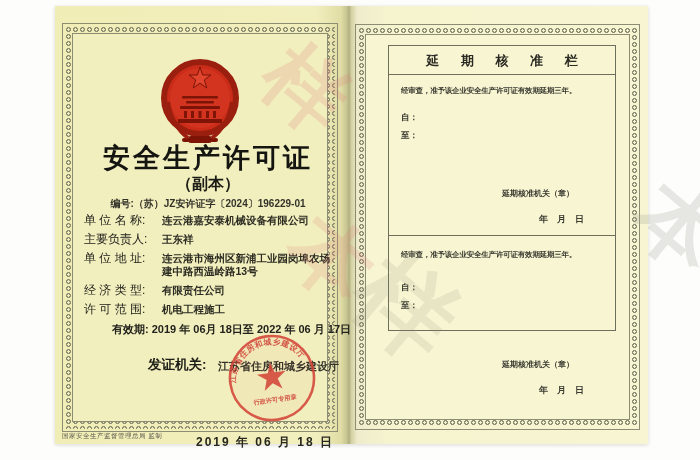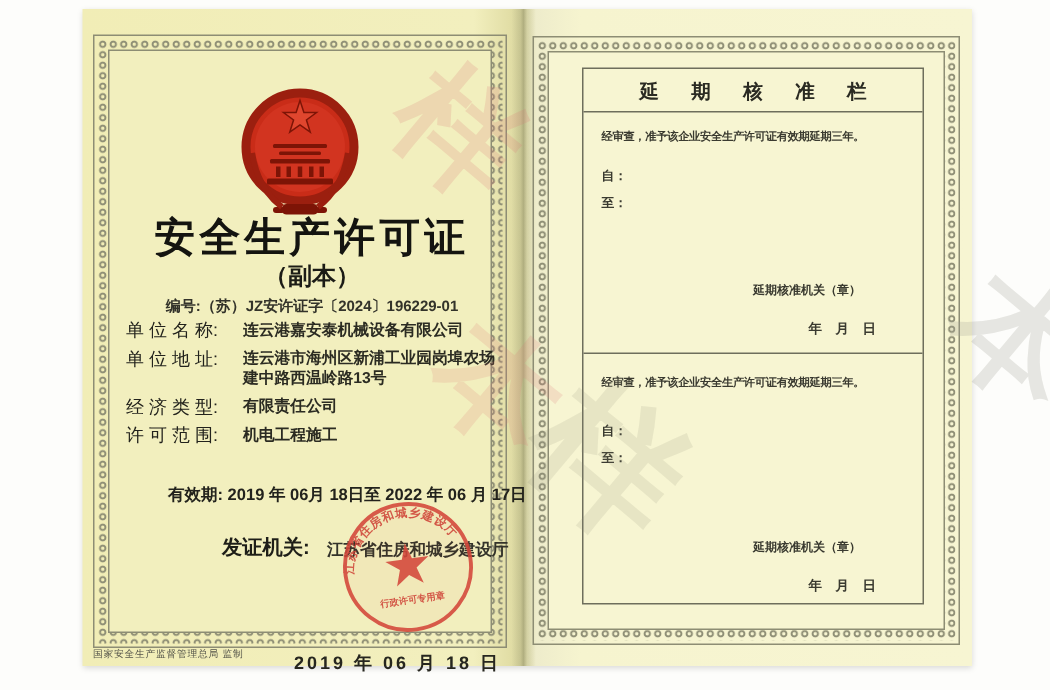--- a/index.html
+++ b/index.html
@@ -42,21 +42,21 @@
   .flabel{flex:0 0 78px;font-size:12px;font-weight:normal;color:#22221c;white-space:nowrap;}
   .fvalue{flex:1;font-size:10.5px;font-weight:bold;color:#2b2b22;line-height:13px;}
   .validity{left:29px;top:316px;width:270px;font-size:11px;font-weight:bold;color:#22221c;margin-left:28px;}
   .issuer-label{left:93px;top:350px;font-size:13.5px;font-weight:bold;color:#1e1e18;}
   .issuer-value{left:163px;top:353px;width:170px;font-size:11px;font-weight:bold;color:#33332a;}
   .issue-date{left:110px;top:380px;width:200px;text-align:center;font-size:12px;font-weight:bold;letter-spacing:2px;color:#26261f;margin-top:48px;}
   .footer-note{left:7px;top:426px;font-size:6.5px;color:#55554a;letter-spacing:.5px;}
   .seal{left:171px;top:326px;width:92px;height:92px;z-index:7;}
 
   
-  .rtable{left:333px;top:39px;width:228px;height:358px;border:1px solid #6e6e5c;box-sizing:border-box;}
+  .rtable{left:333px;top:39px;width:228px;height:286px;border:1px solid #6e6e5c;box-sizing:border-box;}
   .rt{position:absolute;font-weight:bold;color:#3a3a30;white-space:nowrap;}
   .rhead{left:0;top:0;width:100%;height:29px;line-height:29px;text-align:center;font-size:13px;letter-spacing:9px;color:#2a2a22;border-bottom:1px solid #6e6e5c;box-sizing:border-box;text-indent:9px;}
   .rnote{font-size:7.5px;letter-spacing:-.2px;}
   .rfrom,.rto{font-size:8.5px;}
   .rorg{font-size:8px;}
   .rdate{font-size:9px;}
   .rdivider{position:absolute;left:0;top:189px;width:100%;border-top:1px solid #6e6e5c;}
 
   
   .wm{position:absolute;font-weight:bold;pointer-events:none;z-index:6;line-height:1;}
@@ -101,20 +101,24 @@
   </svg>
 
   <div class="abs title">安全生产许可证</div>
   <div class="abs subtitle">（副本）</div>
   <div class="abs serial">编号:（苏）JZ安许证字〔2024〕196229-01</div>
 
   <div class="abs fields">
     <div class="frow">
       <span class="flabel">单 位 名 称:</span>
       <span class="fvalue">连云港嘉安泰机械设备有限公司</span>
+    </div>
+    <div class="frow">
+      <span class="flabel">主要负责人:</span>
+      <span class="fvalue">王东祥</span>
     </div>
     <div class="frow">
       <span class="flabel">单 位 地 址:</span>
       <span class="fvalue">连云港市海州区新浦工业园岗埠农场建中路西温岭路13号</span>
     </div>
     <div class="frow">
       <span class="flabel">经 济 类 型:</span>
       <span class="fvalue">有限责任公司</span>
     </div>
     <div class="frow">

